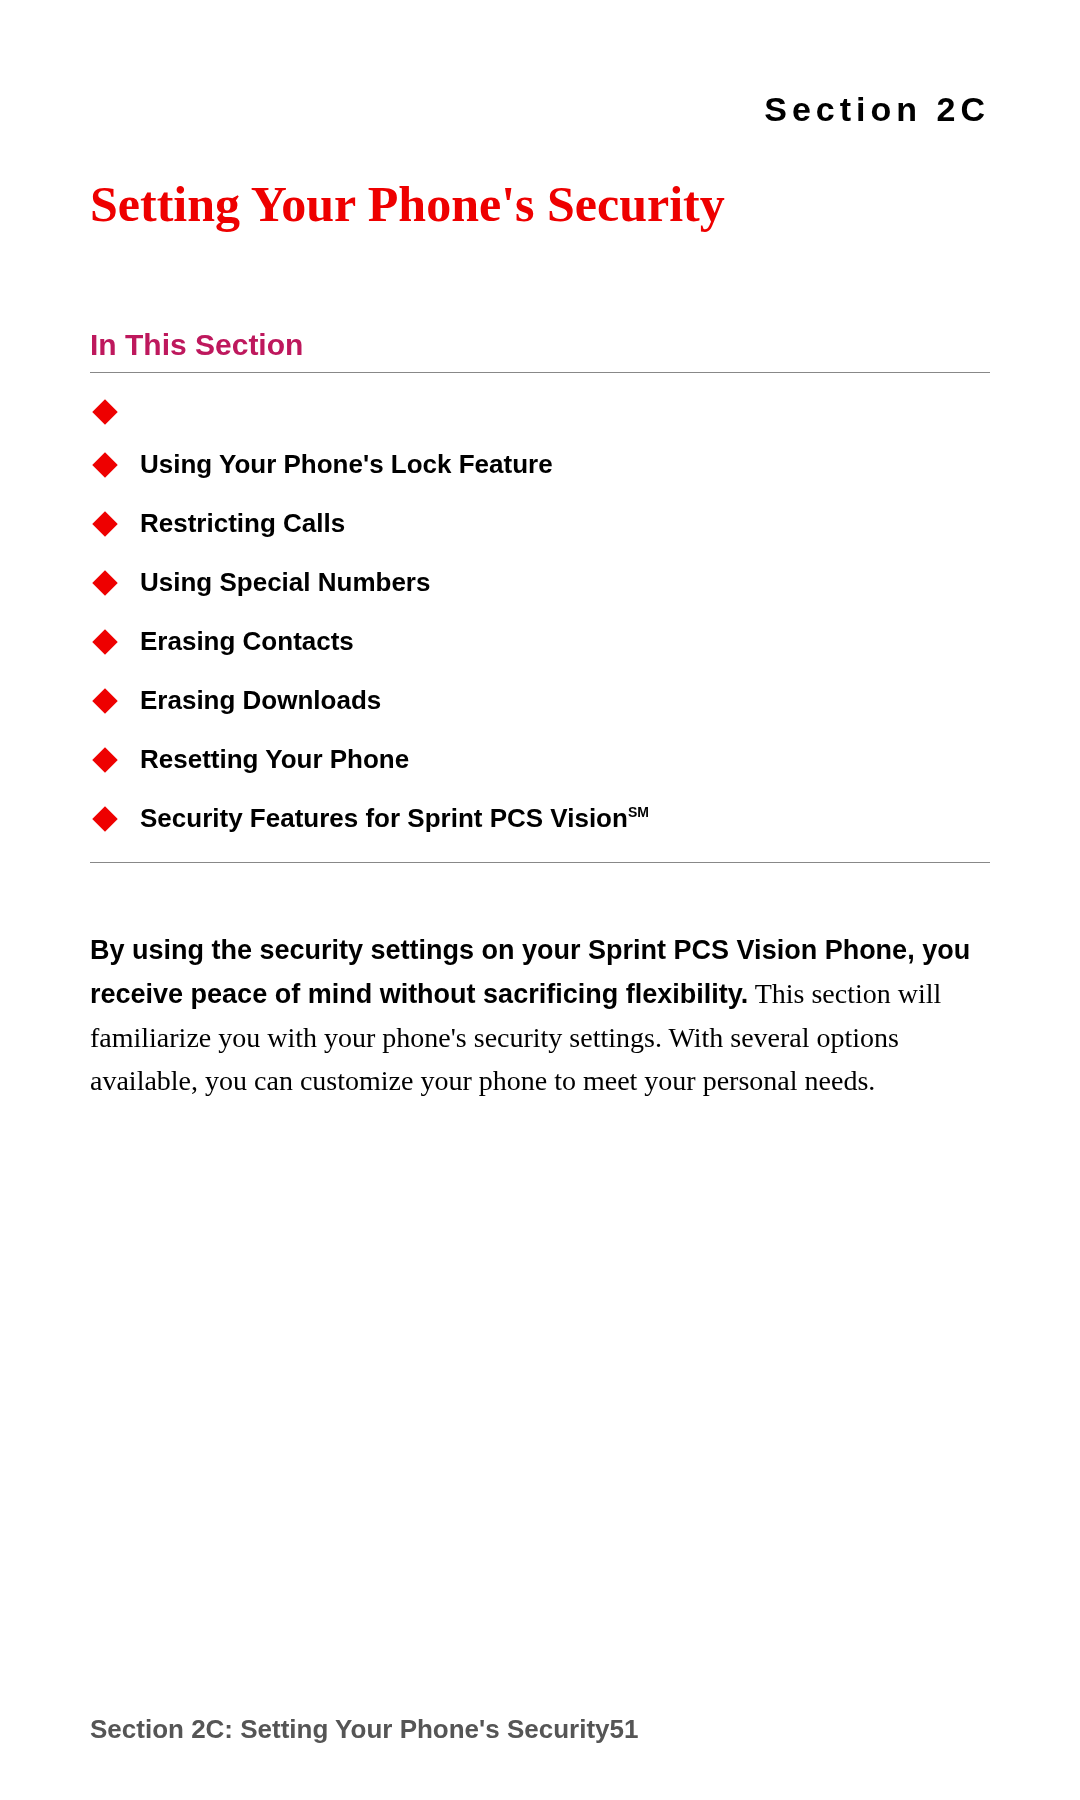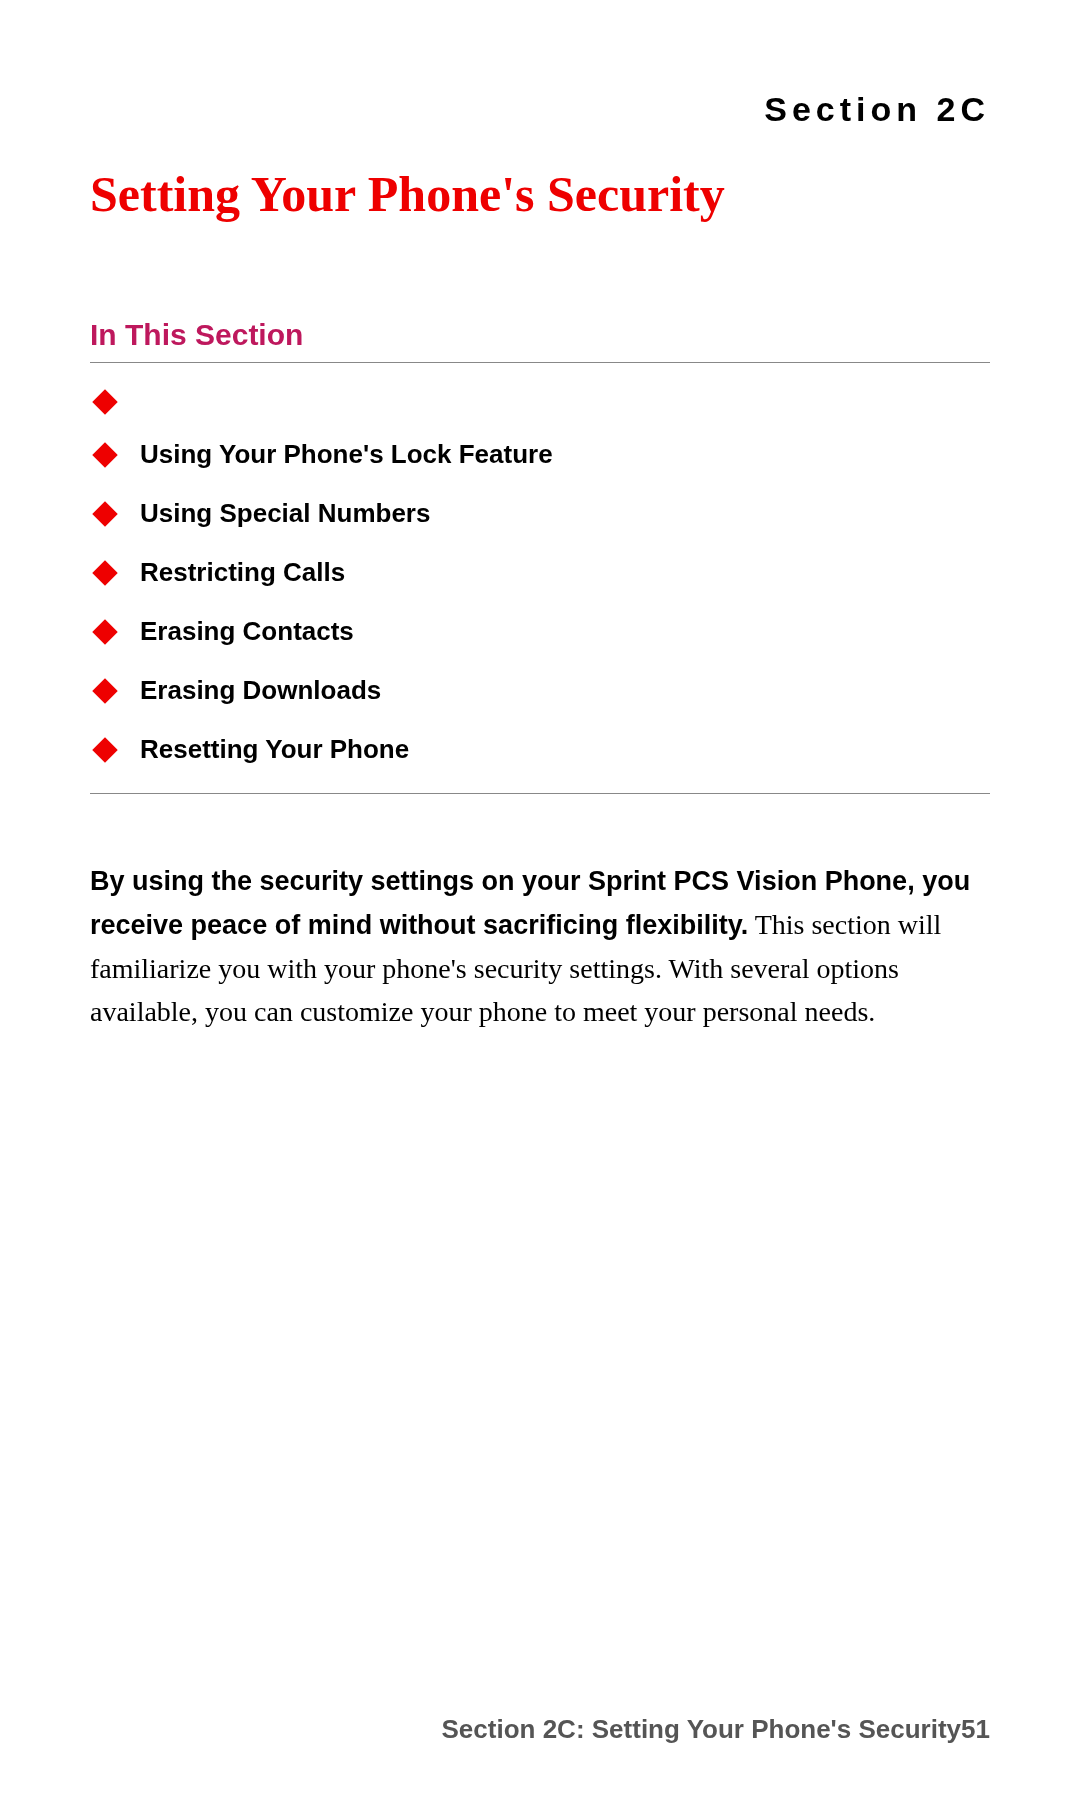--- a/index.html
+++ b/index.html
@@ -14,21 +14,21 @@
       font-family: Arial, Helvetica, sans-serif;
       position: relative;
       padding: 90px 90px 0 90px;
     }
     .section-label {
       text-align: right;
       font-size: 34px;
       font-weight: bold;
       letter-spacing: 5px;
       color: #000;
-      margin-bottom: 36px;
+      margin-bottom: 46px;
       font-family: 'Arial Narrow', Arial, sans-serif;
       font-stretch: condensed;
     }
     .page-title {
       font-size: 50px;
       font-weight: bold;
       color: #ee0000;
       margin-bottom: 95px;
       font-family: Liberation Serif, serif;
       font-stretch: condensed;
@@ -91,21 +91,21 @@
       font-size: 14px;
       vertical-align: super;
       font-weight: bold;
     }
     .footer {
       position: absolute;
       bottom: 55px;
       left: 90px;
       right: 90px;
       display: flex;
-      justify-content: flex-end;
+      justify-content: flex-start;
       font-size: 26px;
       font-weight: bold;
       color: #555;
       font-family: 'Arial Narrow', Arial, sans-serif;
       font-stretch: condensed;
     }
   </style>
 </head>
 <body>
 
@@ -119,37 +119,41 @@
 <ul class="section-list">
   <li>
     <span class="diamond-icon"></span>
   </li>
   <li>
     <span class="diamond-icon"></span>
     <span>Using Your Phone's Lock Feature</span>
   </li>
   <li>
     <span class="diamond-icon"></span>
-    <span>Using Special Numbers</span>
+    <span>Restricting Calls</span>
   </li>
   <li>
     <span class="diamond-icon"></span>
-    <span>Restricting Calls</span>
+    <span>Using Special Numbers</span>
   </li>
   <li>
     <span class="diamond-icon"></span>
     <span>Erasing Contacts</span>
   </li>
   <li>
     <span class="diamond-icon"></span>
     <span>Erasing Downloads</span>
   </li>
   <li>
     <span class="diamond-icon"></span>
     <span>Resetting Your Phone</span>
+  </li>
+  <li>
+    <span class="diamond-icon"></span>
+    <span><span>Security Features for Sprint PCS Vision</span><span class="sm-mark">SM</span></span>
   </li>
 </ul>
 
 <hr class="hr-line-bottom">
 
 <p class="body-para">
   <span class="body-bold">By using the security settings on your Sprint PCS Vision Phone, you receive peace of mind without sacrificing flexibility.</span><span> This section will familiarize you with your phone's security settings. With several options available, you can customize your phone to meet your personal needs.</span>
 </p>
 
 <div class="footer">

